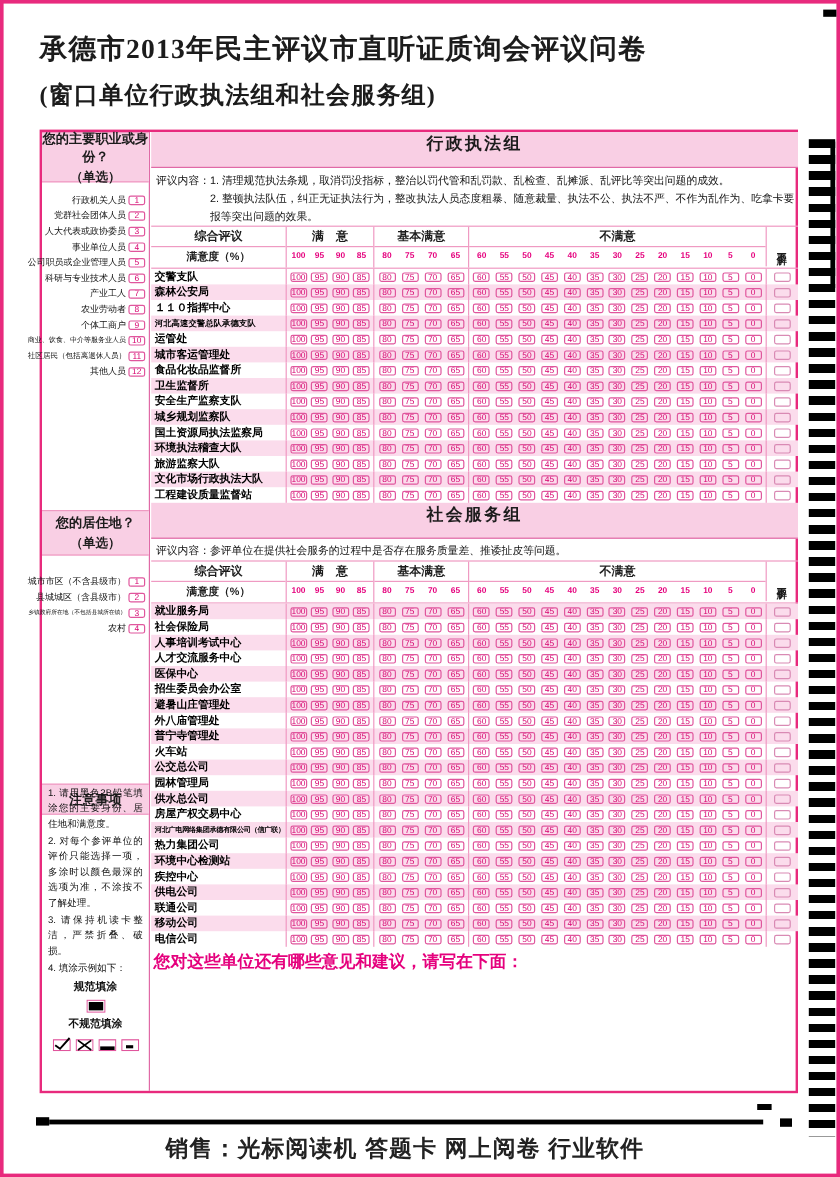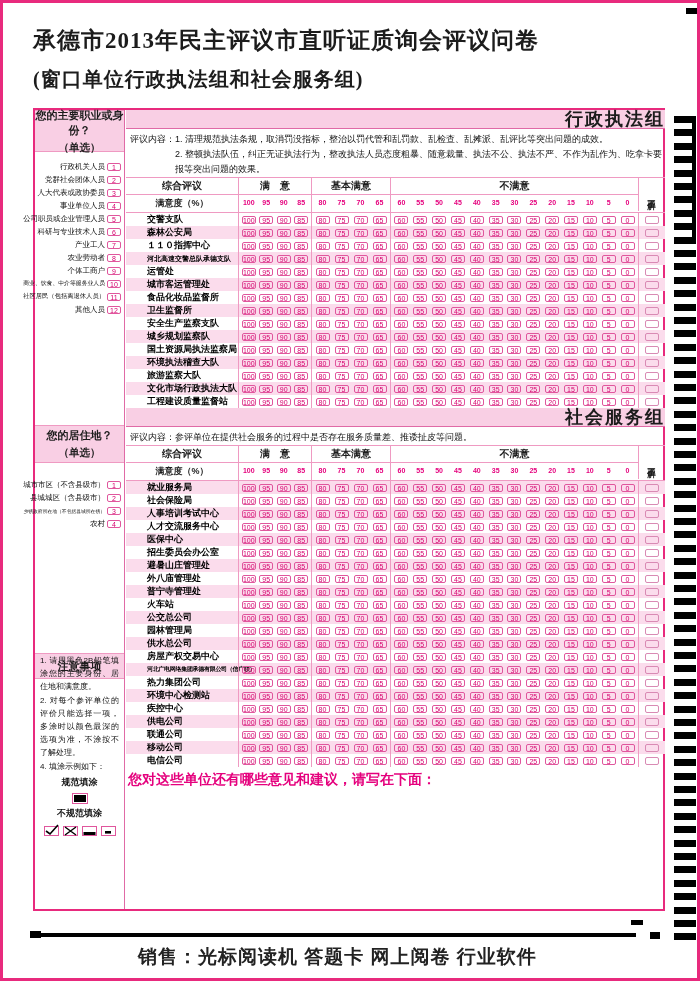--- a/index.html
+++ b/index.html
@@ -43,22 +43,22 @@
   .notes-body p{margin-bottom:1px;text-align:justify;}
   .fill-label{text-align:center;font-weight:bold;font-size:9px;margin-top:3px;}
   .fill-icons{display:flex;justify-content:center;gap:4px;margin-top:4px;}
   .fill-one{display:flex;justify-content:center;margin-top:4px;}
   
   .bub{display:inline-block;width:14px;height:8px;border:1px solid var(--bubble-border);
     border-radius:2px;font-size:7px;line-height:7px;color:var(--bubble-text);
     text-align:center;overflow:hidden;background:transparent;flex:0 0 auto;}
   .bub.empty{border-color:#d98ab4;}
   
-  .secbar{height:19px;background:var(--pinkbar);border-bottom:1px solid var(--grid-dark);
-    text-align:right;font-weight:bold;font-size:18px;line-height:18px;letter-spacing:2px;}
+  .secbar{height:30px;background:var(--pinkbar);border-bottom:1px solid var(--grid-dark);
+    text-align:center;font-weight:bold;font-size:14px;line-height:18px;letter-spacing:2px;}
   .review{display:flex;padding:3px 2px 0 4px;font-size:9px;line-height:15px;color:#111;
     border-bottom:1px solid var(--grid);}
   .review .rl{white-space:nowrap;font-weight:normal;}
   .review .rc{flex:1;}
   
   .rh{display:flex;border-bottom:1px solid var(--grid);}
   .colw-org{width:112px;}
   .colw-g1{width:73px;}
   .colw-g2{width:79px;}
   .colw-g3{width:248px;}
@@ -68,21 +68,21 @@
   .hcell{height:17px;display:flex;align-items:center;justify-content:center;
     font-weight:bold;font-size:10px;border-bottom:1px solid var(--grid);}
   .hnums{height:15px;display:flex;align-items:center;justify-content:space-around;padding:0 1px;}
   .hnums span{width:14px;text-align:center;font-size:7px;font-weight:bold;color:var(--num);}
   .hcell.lab2{font-size:9px;}
   .dkcell{height:33px;border-left:1px solid var(--grid);display:flex;align-items:center;justify-content:center;
     writing-mode:vertical-rl;font-weight:bold;font-size:8.5px;letter-spacing:1px;line-height:26px;}
   .drow{display:flex;height:13px;align-items:stretch;}
   .drow.alt{background:var(--rowpink);}
   .dcell{display:flex;align-items:center;justify-content:space-around;border-left:1px solid var(--grid);padding:0 1px;}
-  .dcell.orgc{justify-content:flex-start;border-left:none;padding-left:21px;}
+  .dcell.orgc{justify-content:flex-start;border-left:none;padding-left:3px;}
   .oname{font-size:9px;font-weight:bold;white-space:nowrap;color:#000;}
   .oname.sm{font-size:7px;}
   .oname.xs{font-size:6px;letter-spacing:-0.3px;}
   
   .suggest{padding:4px 2px;}
   .suggest .st{color:var(--num);font-weight:bold;font-size:14px;}
   
   .marks{position:absolute;left:671px;top:113px;width:22px;height:831px;
     background:repeating-linear-gradient(to bottom,#000 0 7px,transparent 7px 13.4px);}
   .vbar-top{position:absolute;left:689px;top:115px;width:4px;height:122px;background:#000;}
@@ -188,20 +188,21 @@
             <span class="bub">4</span>
           </div>
         </div>
 
       <div class="sb-head notes-head" style="top:508px;height:26px;margin-top:35px;">
         <div class="t">注意事项</div>
       </div>
       <div class="notes-body" style="top:540px;">
         <p>1. 请用黑色2B铅笔填涂您的主要身份、居住地和满意度。</p>
         <p>2. 对每个参评单位的评价只能选择一项，多涂时以颜色最深的选项为准，不涂按不了解处理。</p>
+        <p>3. 请保持机读卡整洁，严禁折叠、破损。</p>
         <p>4. 填涂示例如下：</p>
         <div class="fill-label">规范填涂</div>
         <div class="fill-one">
           <svg width="16" height="11" viewBox="0 0 16 11">
             <rect x="0.5" y="0.5" width="15" height="10" fill="none" stroke="#e0569d"></rect>
             <rect x="2" y="2" width="12" height="7" fill="#000"></rect>
           </svg>
         </div>
         <div class="fill-label">不规范填涂</div>
         <div class="fill-icons">

